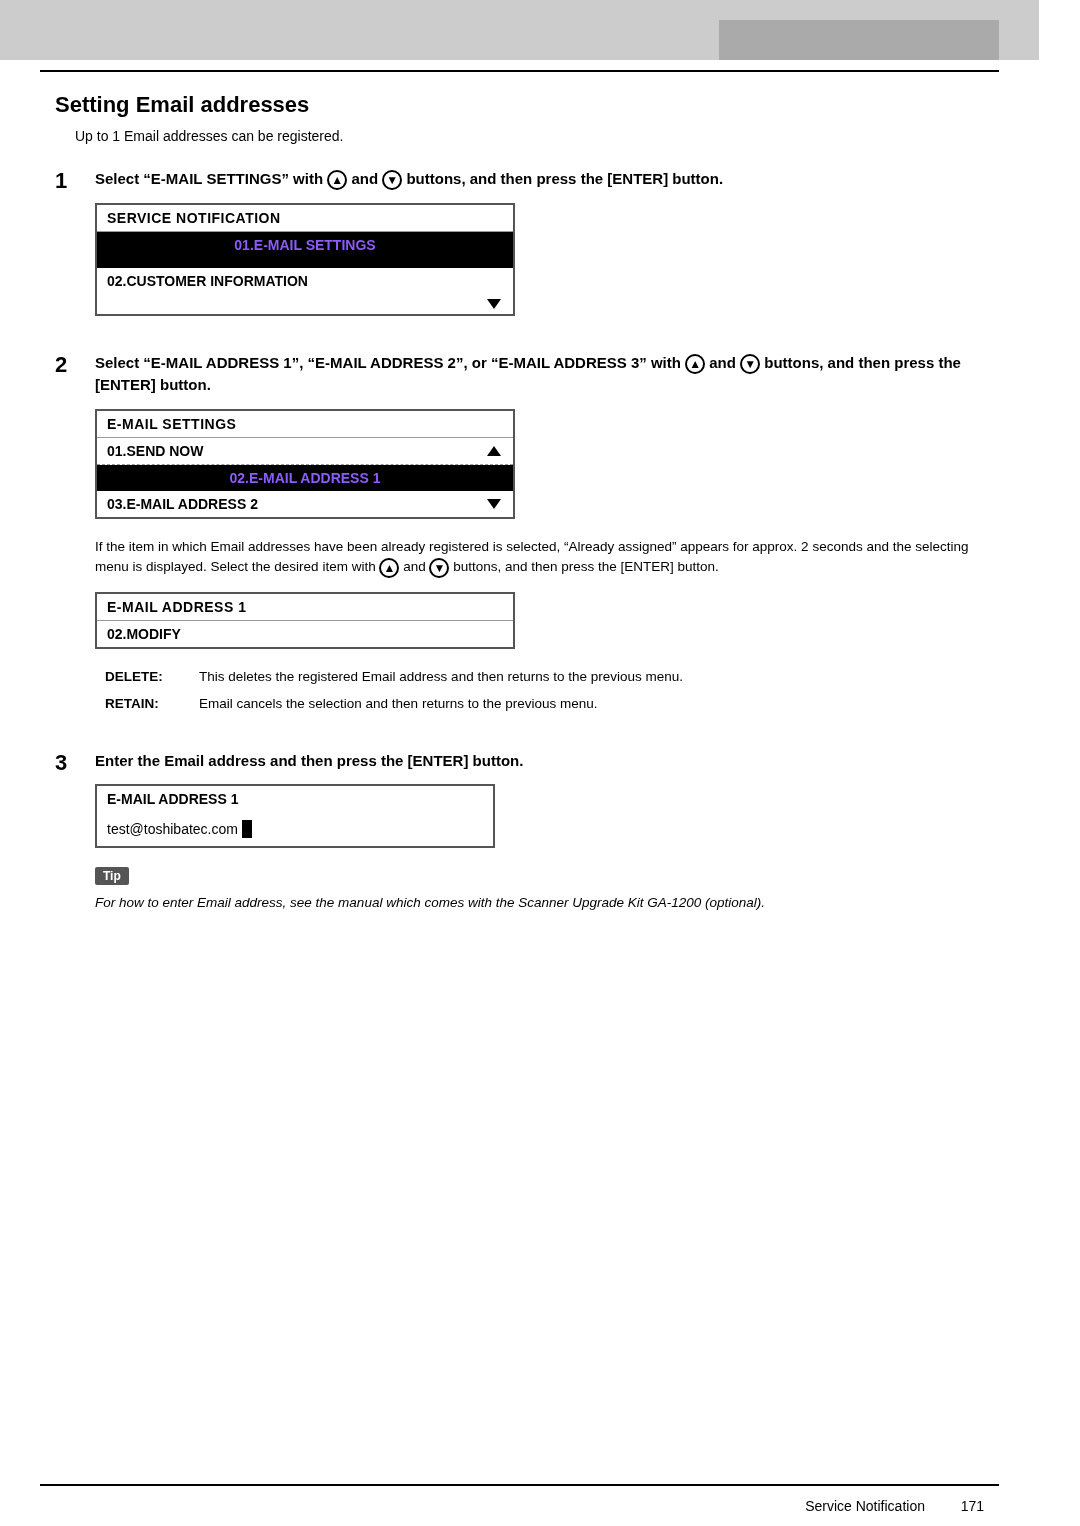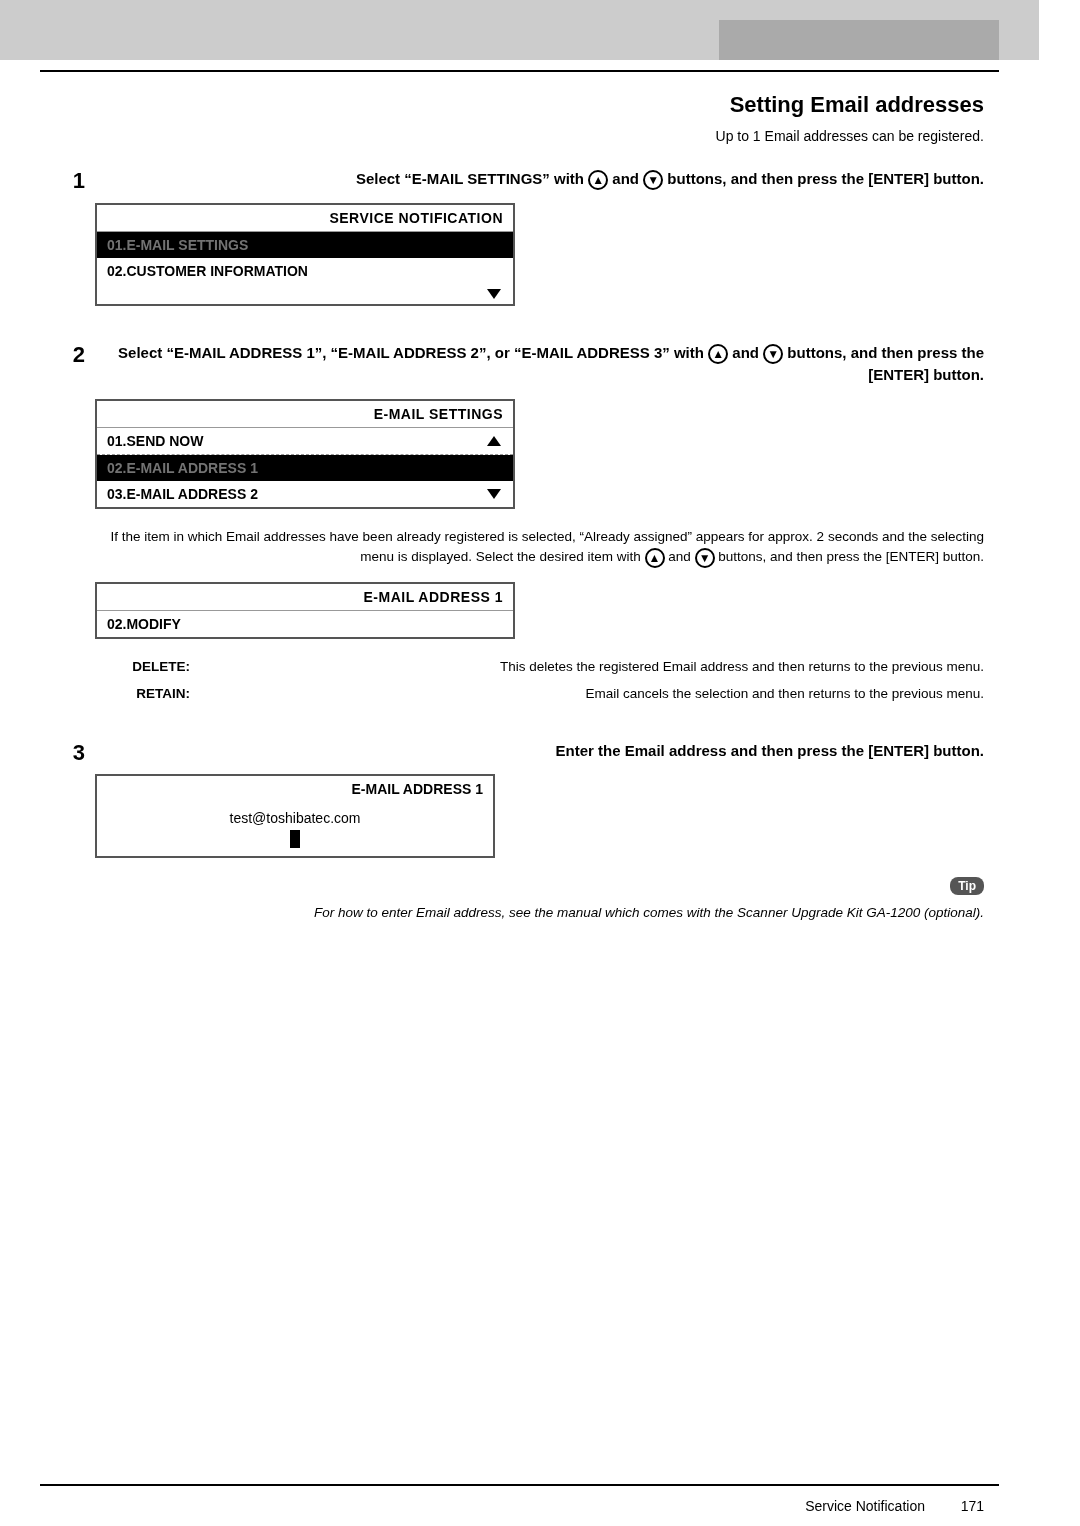--- a/index.html
+++ b/index.html
@@ -17,21 +17,20 @@
       color: #000000;
       position: relative;
     }
 
     .page-container {
       width: 1039px;
       min-height: 1526px;
       background: #ffffff;
       display: flex;
       flex-direction: column;
-      text-align: right;
     }
 
     
     .top-bar {
       width: 100%;
       height: 60px;
       background: #cccccc;
       display: flex;
       align-items: flex-end;
       justify-content: flex-end;
@@ -105,21 +104,22 @@
       padding: 5px 10px;
       font-size: 14px;
       font-weight: bold;
       display: flex;
       justify-content: space-between;
       align-items: center;
     }
 
     .menu-row.selected {
       background: #000000;
-      color: #737373;
+      color: #8b5cf6;
+      flex-direction: column;
     }
 
     .menu-row.border-bottom {
       border-bottom: 1px dashed #999;
     }
 
     .arrow-up {
       display: inline-block;
       width: 0;
       height: 0;
@@ -166,20 +166,21 @@
       margin-bottom: 18px;
       margin-left: 10px;
     }
 
     .def-item {
       display: flex;
       flex-direction: row;
       margin-bottom: 6px;
       font-size: 13.5px;
       line-height: 1.5;
+      gap: 9px;
     }
 
     .def-term {
       font-weight: bold;
       min-width: 85px;
     }
 
     .def-desc {
       flex: 1;
     }
@@ -203,40 +204,39 @@
       font-weight: bold;
       border-top: 1.5px dashed #999;
     }
 
     .email-box-input {
       padding: 8px 10px;
       font-size: 14px;
       display: flex;
       align-items: center;
       gap: 4px;
-      flex-direction: column;
     }
 
     .cursor-block {
       display: inline-block;
       width: 10px;
       height: 18px;
       background: #000;
       vertical-align: middle;
     }
 
     
     .tip-box {
       display: inline-block;
       background: #555;
       color: #fff;
       font-size: 12px;
       font-weight: bold;
       padding: 2px 8px;
-      border-radius: 8px;
+      border-radius: 2px;
       margin-bottom: 8px;
     }
 
     .tip-text {
       font-size: 13.5px;
       line-height: 1.55;
       font-style: italic;
     }
 
     

